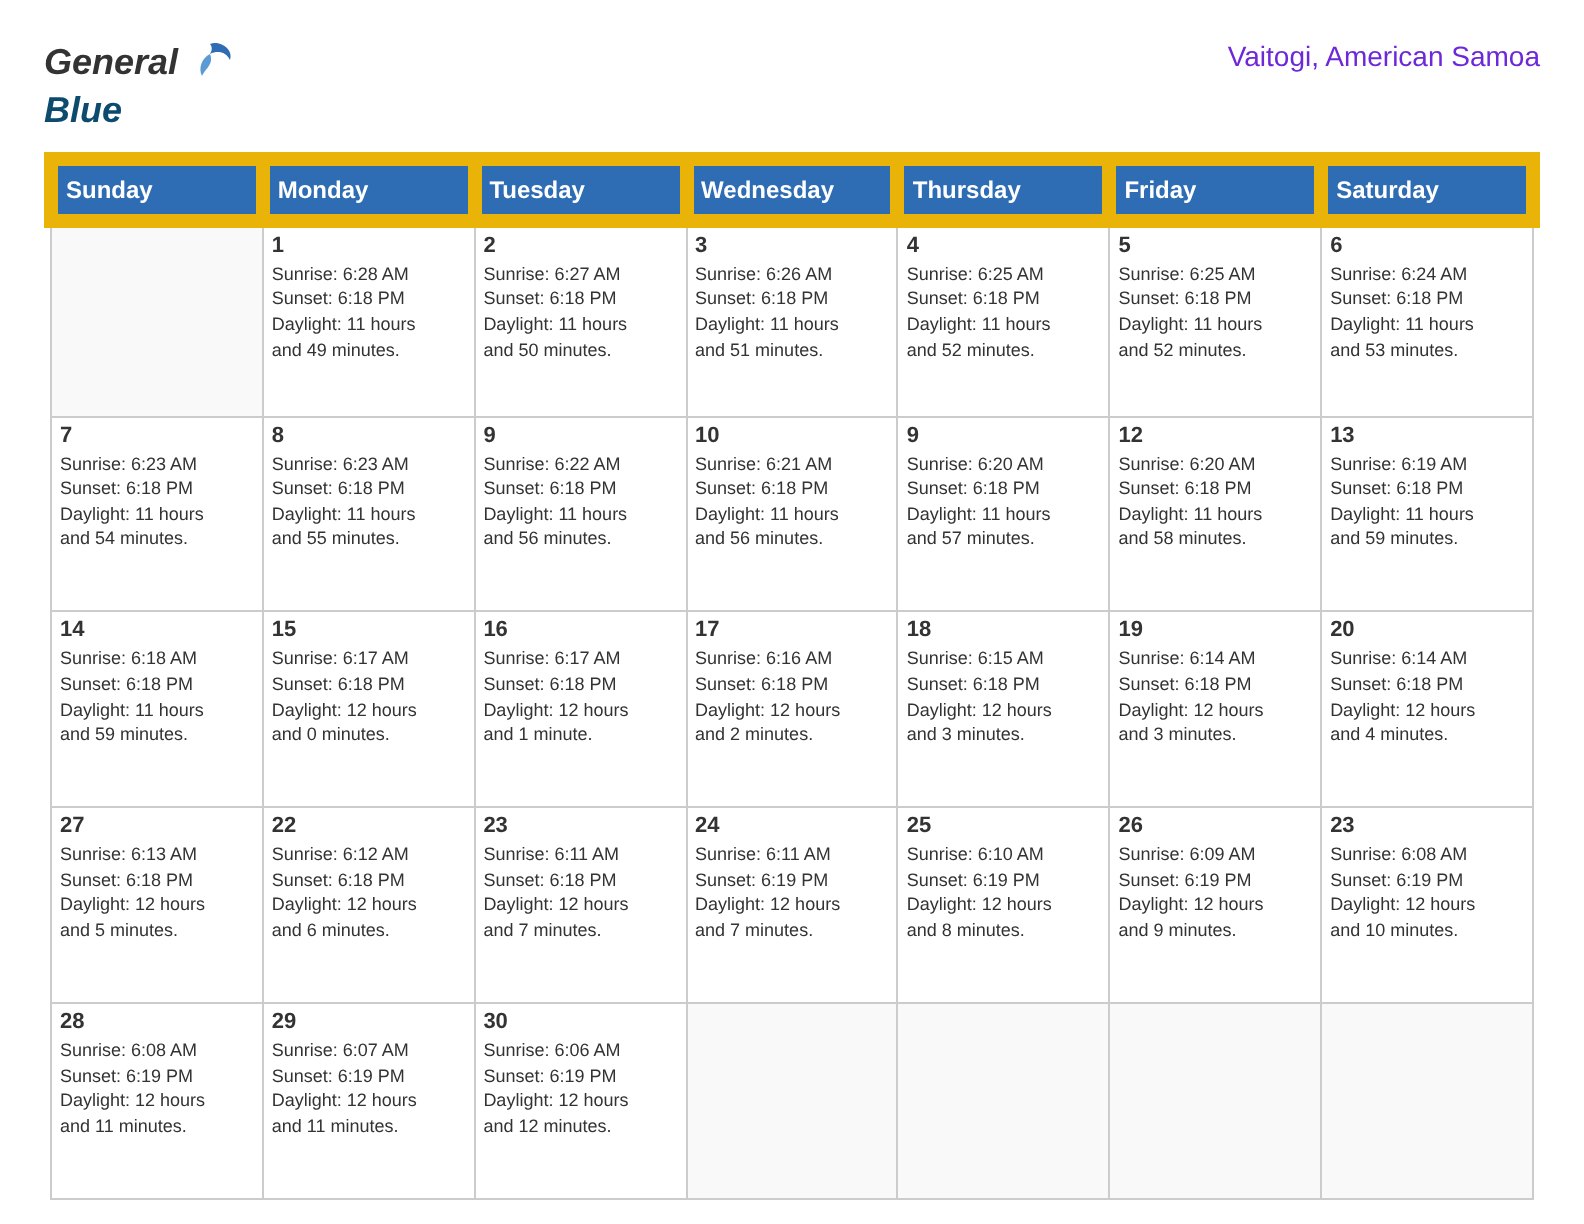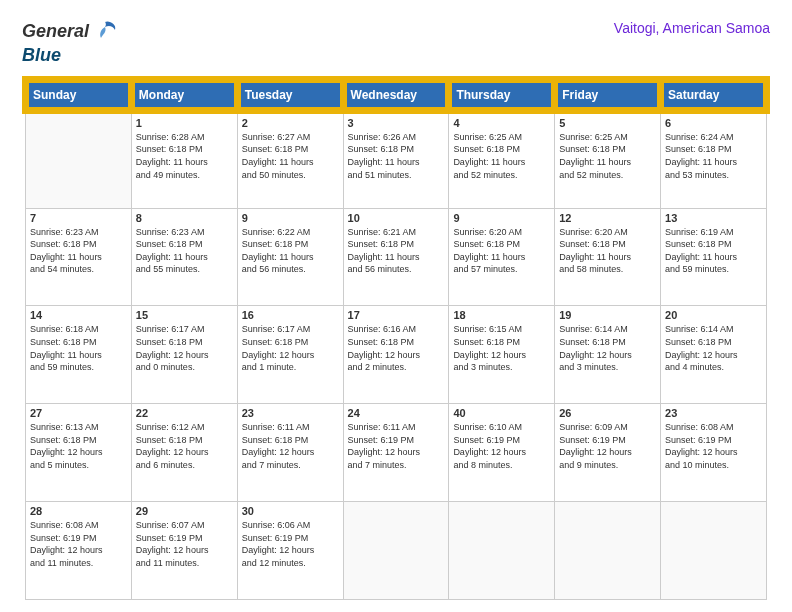--- a/index.html
+++ b/index.html
@@ -240,21 +240,21 @@
           </td>
           <td>
             <div class="day-number">23</div>
             <div class="day-info">Sunrise: 6:11 AM<br>Sunset: 6:18 PM<br>Daylight: 12 hours<br>and 7 minutes.</div>
           </td>
           <td>
             <div class="day-number">24</div>
             <div class="day-info">Sunrise: 6:11 AM<br>Sunset: 6:19 PM<br>Daylight: 12 hours<br>and 7 minutes.</div>
           </td>
           <td>
-            <div class="day-number">40</div>
+            <div class="day-number">25</div>
             <div class="day-info">Sunrise: 6:10 AM<br>Sunset: 6:19 PM<br>Daylight: 12 hours<br>and 8 minutes.</div>
           </td>
           <td>
             <div class="day-number">26</div>
             <div class="day-info">Sunrise: 6:09 AM<br>Sunset: 6:19 PM<br>Daylight: 12 hours<br>and 9 minutes.</div>
           </td>
           <td>
             <div class="day-number">23</div>
             <div class="day-info">Sunrise: 6:08 AM<br>Sunset: 6:19 PM<br>Daylight: 12 hours<br>and 10 minutes.</div>
           </td>

